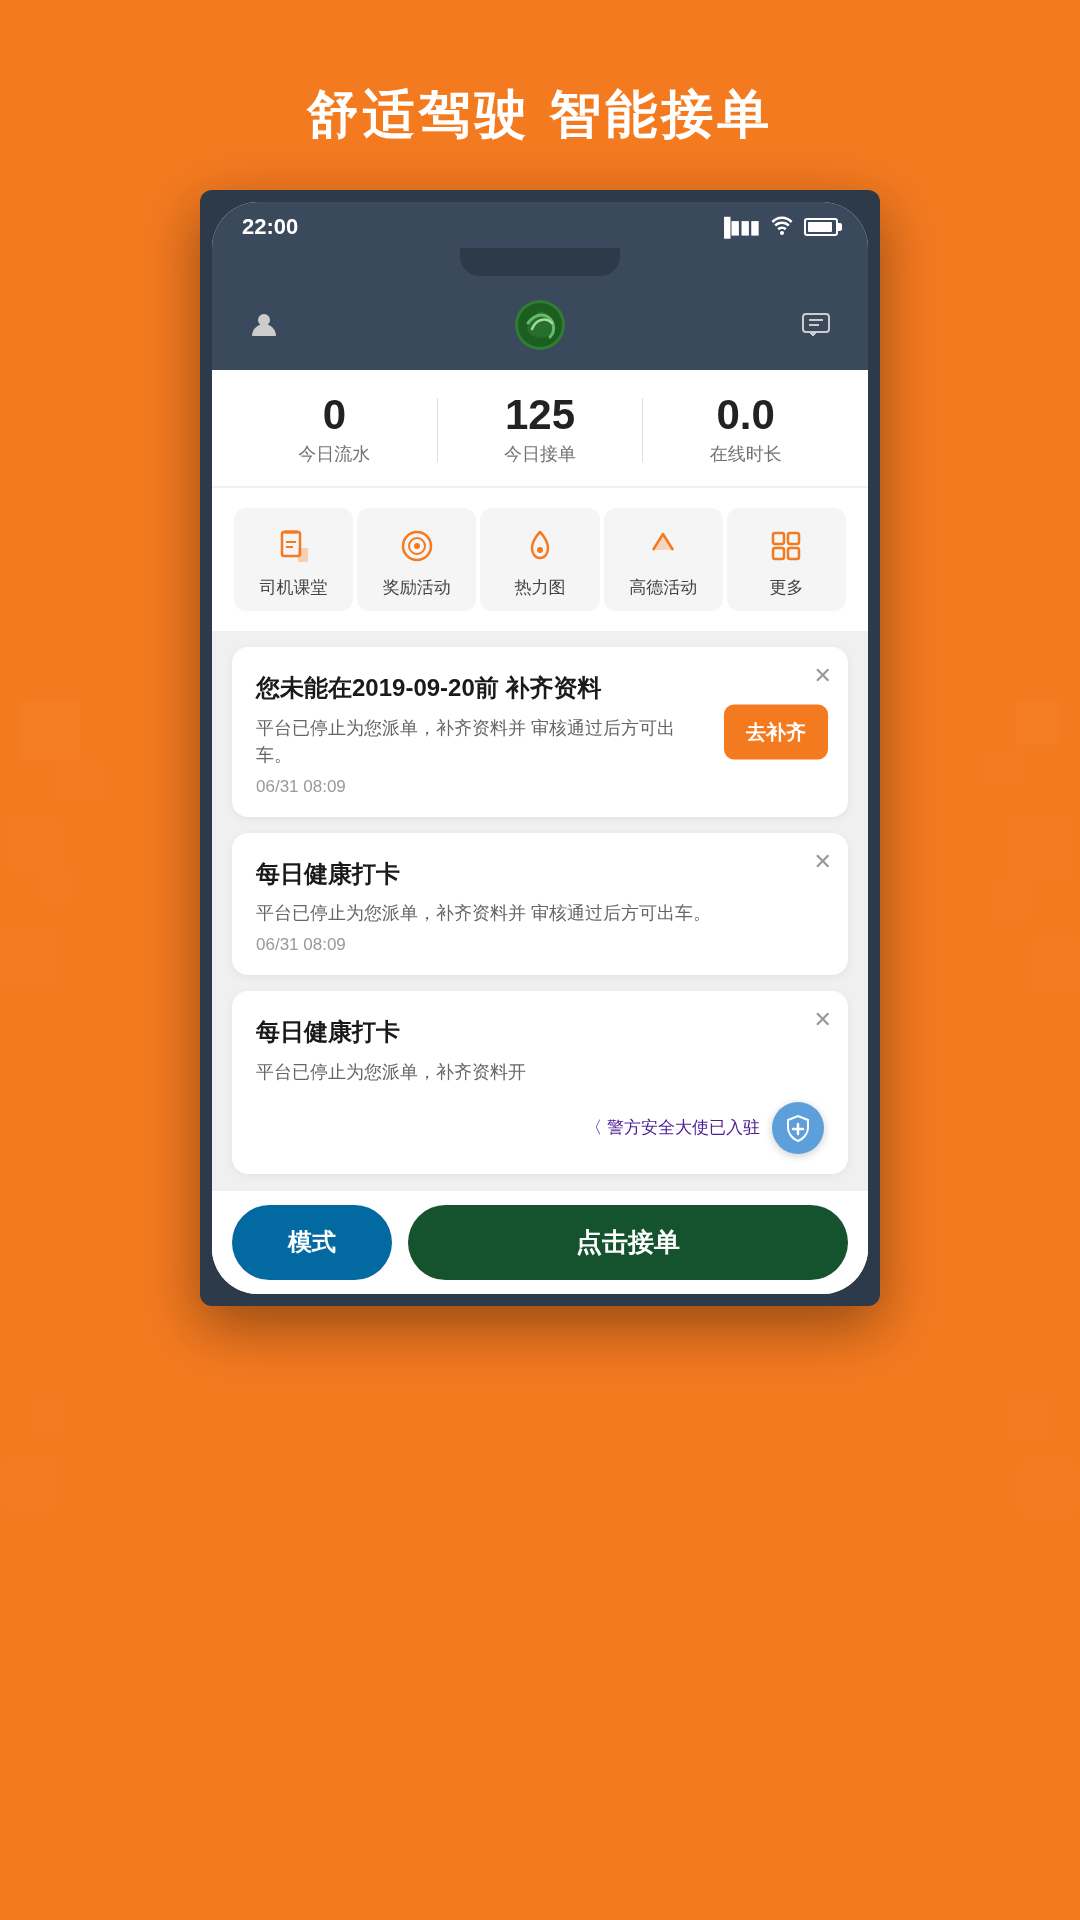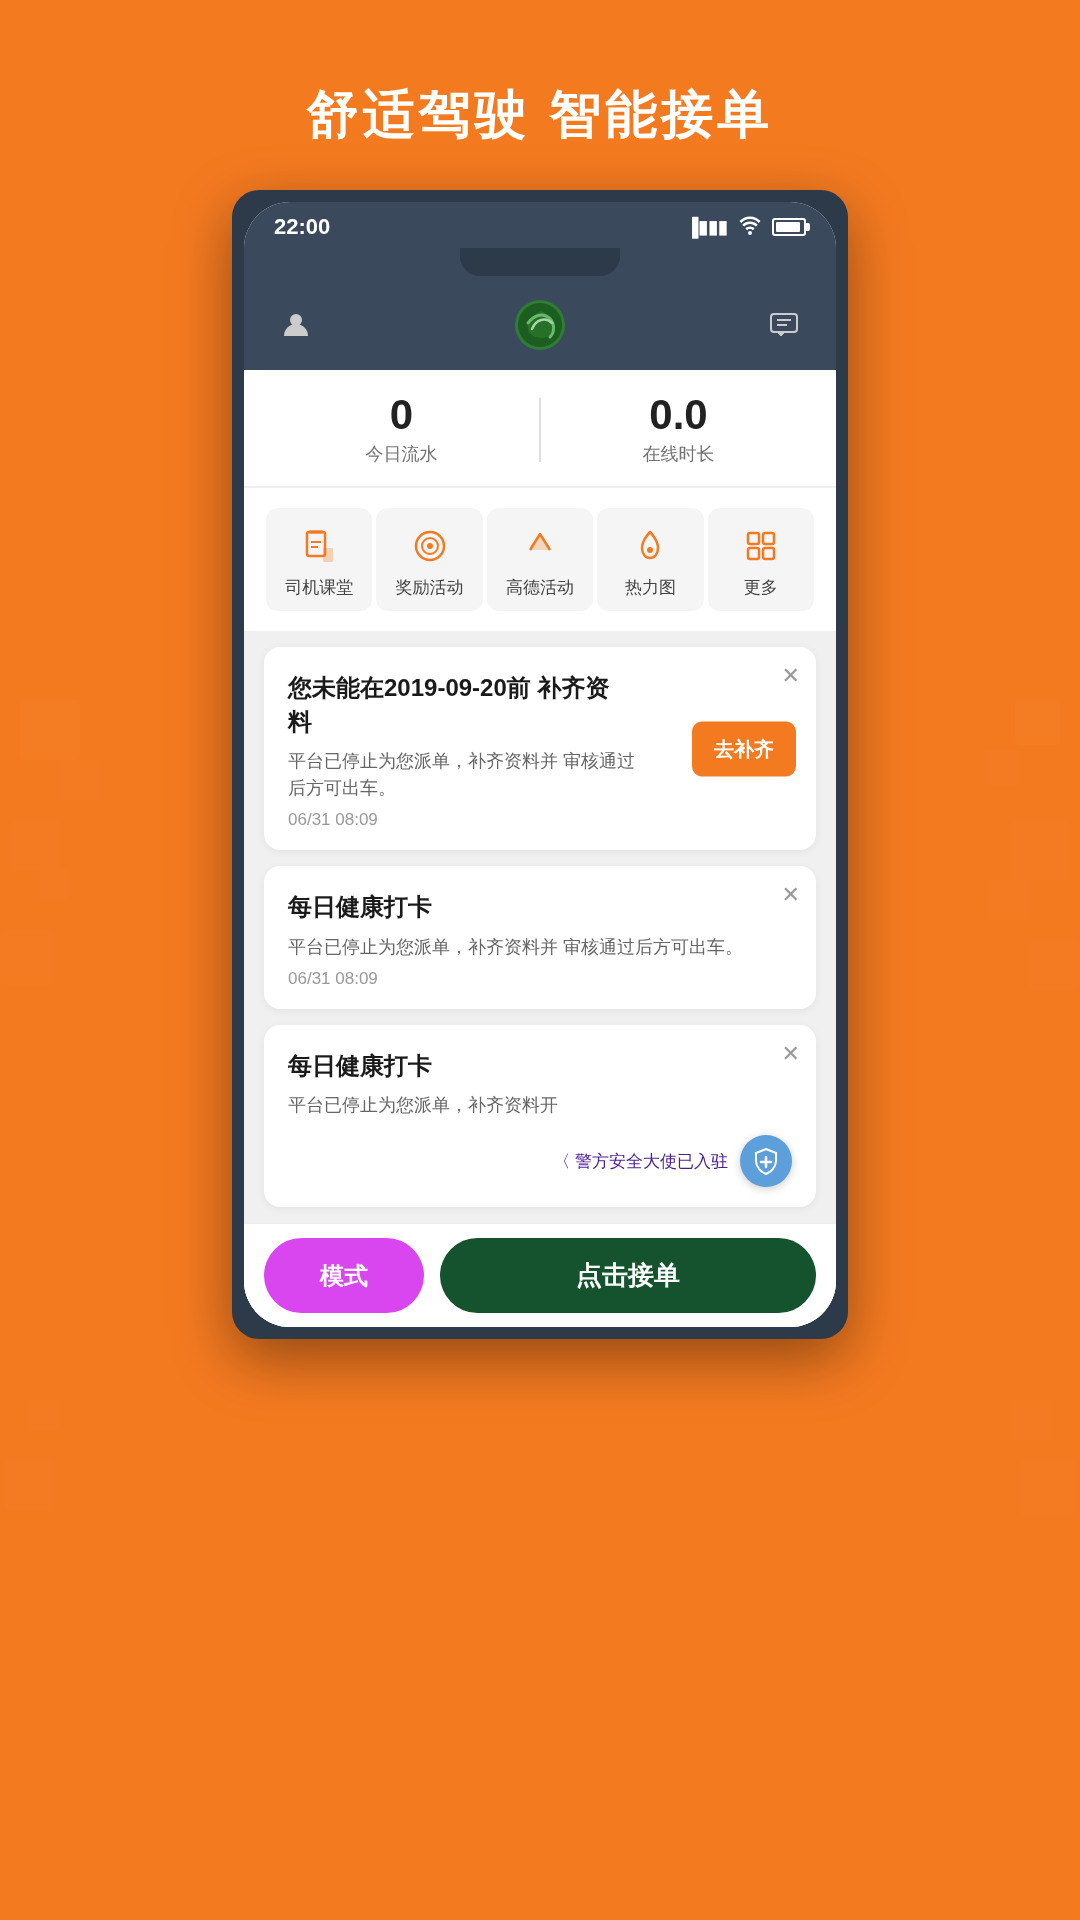--- a/index.html
+++ b/index.html
@@ -36,23 +36,23 @@
       letter-spacing: 4px;
     }
 
     
     .phone-wrapper {
       display: flex;
       justify-content: center;
       padding: 0 30px;
     }
     .phone {
-      width: 616px;
+      width: 680px;
       background: #2C3A4A;
-      border-radius: 27px;
+      border-radius: 12px;
       padding: 12px;
       box-shadow: 0 20px 60px rgba(0,0,0,0.4);
       position: relative;
     }
     .phone-inner {
       background: #F0F0F0;
       border-radius: 46px;
       overflow: hidden;
     }
 
@@ -273,21 +273,21 @@
     
     .bottom-bar {
       background: white;
       display: flex;
       padding: 14px 20px;
       gap: 16px;
       border-top: 1px solid #EEE;
     }
     .btn-mode {
       flex: 0 0 160px;
-      background: #d946ef;
+      background: #0369a1;
       color: white;
       border: none;
       border-radius: 50px;
       padding: 20px;
       font-size: 24px;
       font-weight: 600;
       cursor: pointer;
       text-align: center;
     }
     .btn-accept {
@@ -379,20 +379,24 @@
       </div>
 
       <div class="main-content">
 
         <div class="stats-row">
           <div class="stat-item">
             <div class="stat-number">0</div>
             <div class="stat-label">今日流水</div>
           </div>
           <div class="stat-divider"></div>
+          <div class="stat-item">
+            <div class="stat-number">125</div>
+            <div class="stat-label">今日接单</div>
+          </div>
           <div class="stat-divider"></div>
           <div class="stat-item">
             <div class="stat-number">0.0</div>
             <div class="stat-label">在线时长</div>
           </div>
         </div>
 
         <div class="quick-menu">
 
           <div class="menu-item">
@@ -415,35 +419,35 @@
                 <circle cx="18" cy="18" r="8" fill="none" stroke="#F47A20" stroke-width="2"></circle>
                 <circle cx="18" cy="18" r="3" fill="#F47A20"></circle>
               </svg>
             </div>
             <div class="menu-label">奖励活动</div>
           </div>
 
           <div class="menu-item">
             <div class="menu-icon">
               <svg width="36" height="36" viewBox="0 0 36 36">
+                <path d="M18 4 C18 4 10 12 10 20 C10 26 13.5 30 18 30 C22.5 30 26 26 26 20 C26 12 18 4 18 4Z" fill="none" stroke="#F47A20" stroke-width="2.5" stroke-linejoin="round"></path>
+                <circle cx="18" cy="22" r="3" fill="#F47A20"></circle>
+              </svg>
+            </div>
+            <div class="menu-label">热力图</div>
+          </div>
+
+          <div class="menu-item">
+            <div class="menu-icon">
+              <svg width="36" height="36" viewBox="0 0 36 36">
                 <path d="M8 22 L18 6 L28 22" fill="none" stroke="#F47A20" stroke-width="2.5" stroke-linejoin="round"></path>
                 <path d="M8 22 L18 6 L28 22" fill="#F47A20" opacity="0.25"></path>
               </svg>
             </div>
             <div class="menu-label">高德活动</div>
-          </div>
-
-          <div class="menu-item">
-            <div class="menu-icon">
-              <svg width="36" height="36" viewBox="0 0 36 36">
-                <path d="M18 4 C18 4 10 12 10 20 C10 26 13.5 30 18 30 C22.5 30 26 26 26 20 C26 12 18 4 18 4Z" fill="none" stroke="#F47A20" stroke-width="2.5" stroke-linejoin="round"></path>
-                <circle cx="18" cy="22" r="3" fill="#F47A20"></circle>
-              </svg>
-            </div>
-            <div class="menu-label">热力图</div>
           </div>
 
           <div class="menu-item">
             <div class="menu-icon">
               <svg width="36" height="36" viewBox="0 0 36 36">
                 <rect x="5" y="5" width="11" height="11" rx="2" fill="none" stroke="#F47A20" stroke-width="2.5"></rect>
                 <rect x="20" y="5" width="11" height="11" rx="2" fill="none" stroke="#F47A20" stroke-width="2.5"></rect>
                 <rect x="5" y="20" width="11" height="11" rx="2" fill="none" stroke="#F47A20" stroke-width="2.5"></rect>
                 <rect x="20" y="20" width="11" height="11" rx="2" fill="none" stroke="#F47A20" stroke-width="2.5"></rect>
               </svg>

